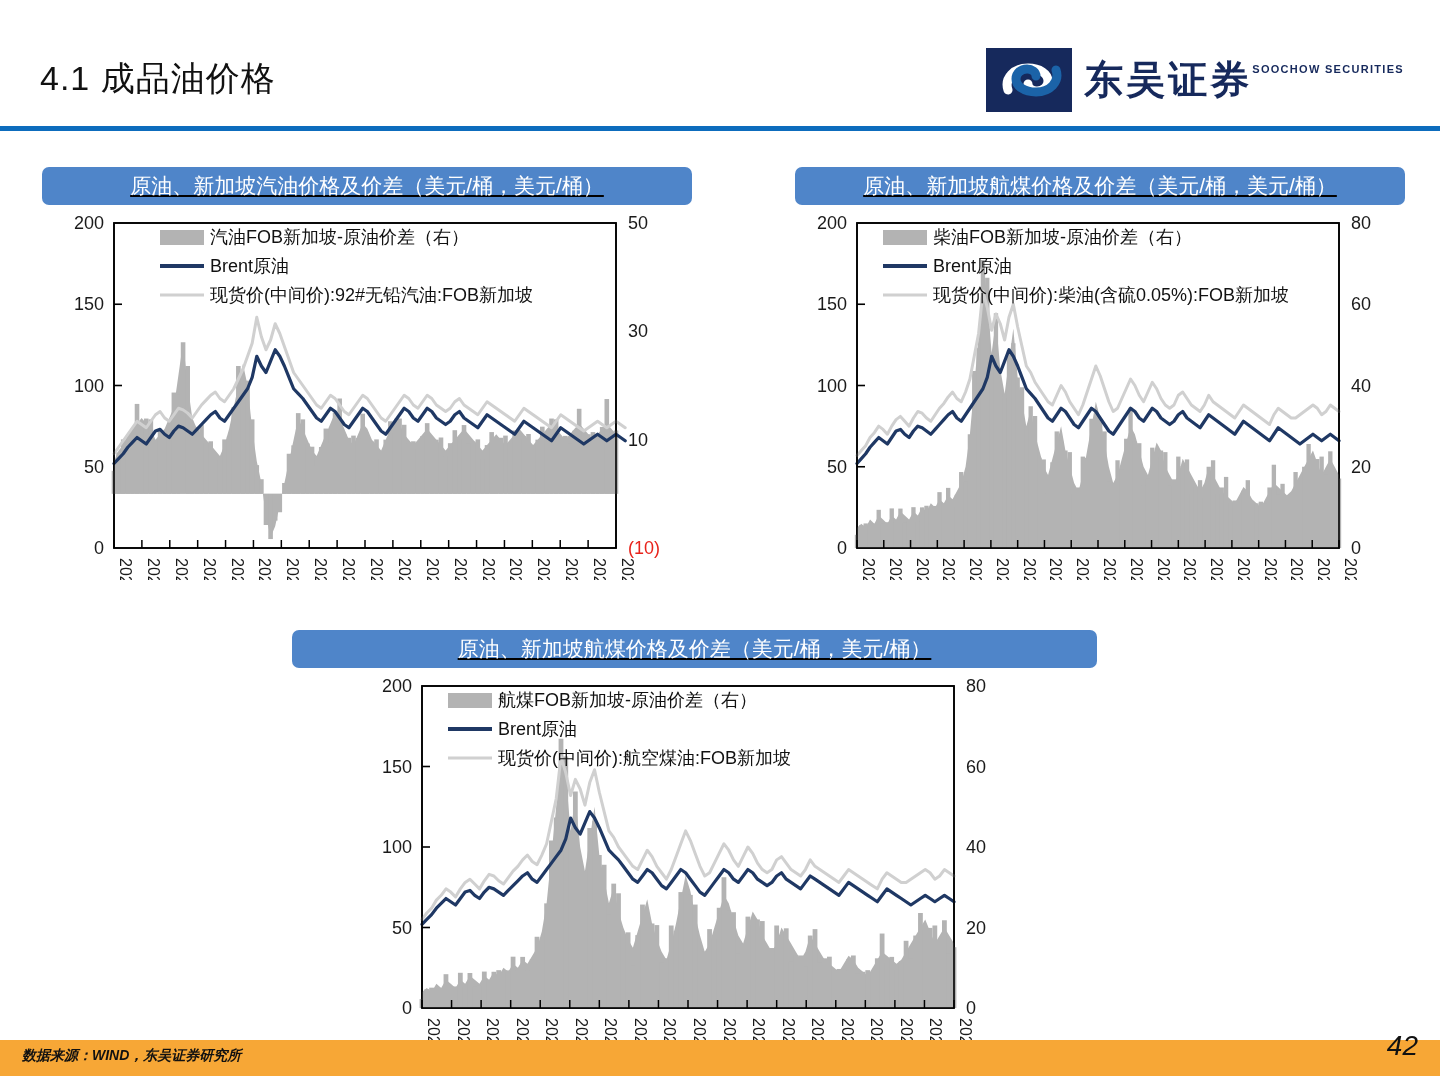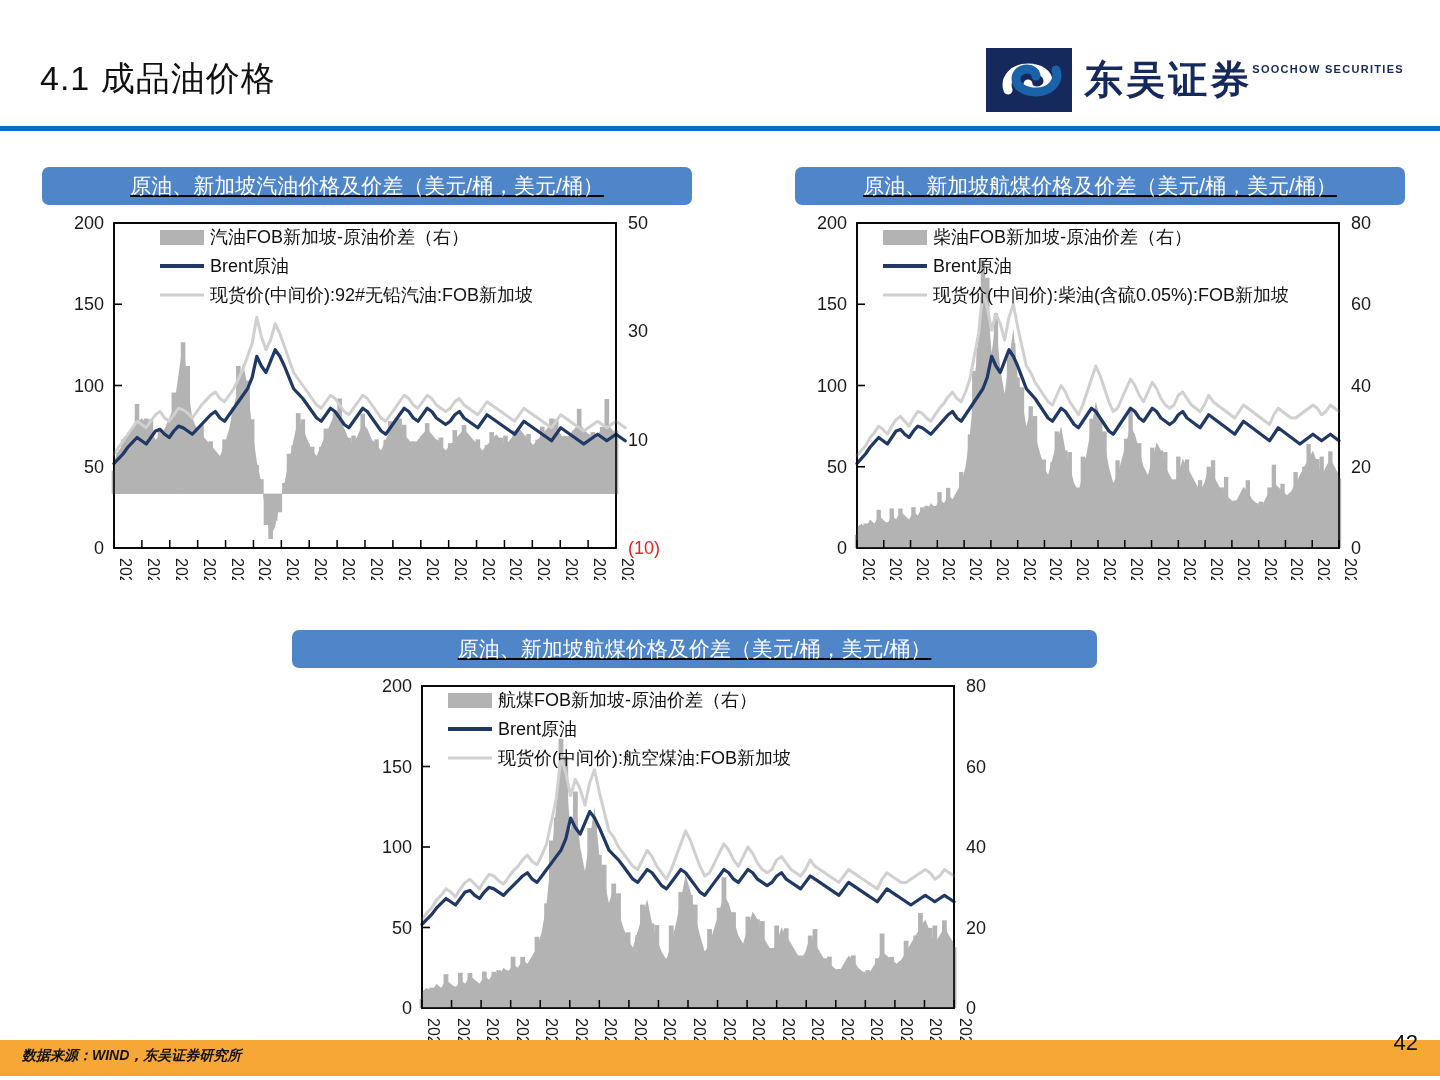--- a/index.html
+++ b/index.html
@@ -42,21 +42,21 @@
 
   
   #footer-bar{
     position:absolute;left:0;top:1040px;width:1440px;height:36px;background:#f7a736;
   }
   #footer-src{
     position:absolute;left:22px;top:1047px;font-size:14px;font-style:italic;
     font-weight:bold;color:#111111;
   }
   #page-num{
-    position:absolute;right:22px;top:1030px;font-size:22px;color:#111111;
+    position:absolute;right:22px;top:1030px;font-size:28px;color:#111111;font-style:italic;
   }
 </style>
 </head>
 <body>
 
 <div id="slide-title">4.1 成品油价格</div>
 
 <div id="brand-logo">
   <div id="brand-mark">
     <div class="sq"></div>

